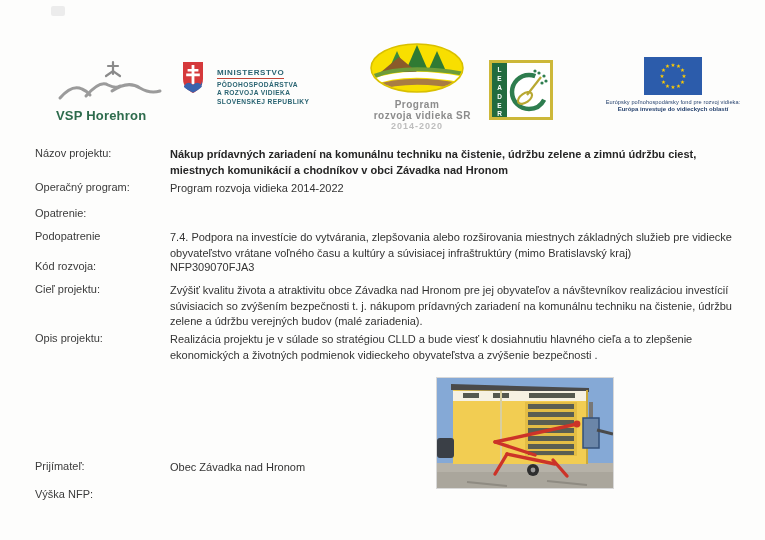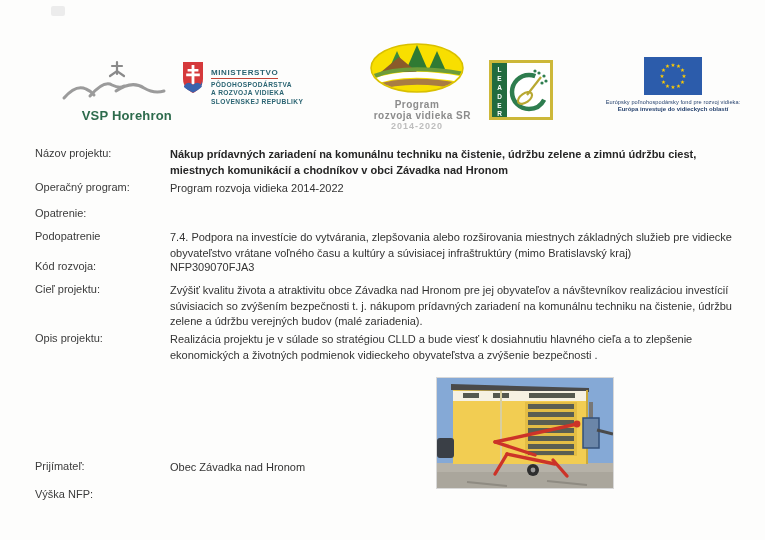--- a/index.html
+++ b/index.html
@@ -3,23 +3,23 @@
 <meta charset="utf-8">
 <style>
   html,body{margin:0;padding:0;background:#fff;}
   .page{
     position:relative;width:765px;height:540px;background:#fdfdfc;overflow:hidden;
     font-family:"Liberation Sans", sans-serif;color:#3a3a3a;
   }
   .smudge{position:absolute;left:51px;top:6px;width:14px;height:10px;background:#ececec;border-radius:2px;}
   
   .logo{position:absolute;}
-  .vsp{left:56px;top:58px;width:116px;text-align:right;}
+  .vsp{left:56px;top:58px;width:116px;text-align:left;}
   .vsp-name{font-weight:bold;font-size:13px;color:#2d6b4c;letter-spacing:.2px;margin-top:-2px;}
-  .ministry{left:181px;top:60px;display:flex;align-items:flex-start;gap:6px;width:132px;}
+  .ministry{left:181px;top:60px;display:flex;align-items:flex-start;gap:12px;width:132px;}
   .min-text{padding-top:1px;}
   .min-l1{font-size:8px;font-weight:bold;color:#2a6472;letter-spacing:.6px;border-bottom:1.5px solid #c24436;display:inline-block;padding-bottom:1px;margin-bottom:2px;}
   .min-l{font-size:6.6px;font-weight:bold;color:#2a6472;letter-spacing:.4px;line-height:8.4px;}
   .program{left:363px;top:42px;width:108px;text-align:center;}
   .prog-l1{font-size:10px;font-weight:bold;color:#8c8c8c;letter-spacing:.5px;line-height:11px;margin-top:1px;}
   .prog-l2{font-size:10px;font-weight:bold;color:#8c8c8c;letter-spacing:.5px;line-height:11px;text-align:right;}
   .prog-l3{font-size:9px;color:#bdbdbd;font-weight:bold;letter-spacing:1px;line-height:11px;}
   .leader{left:489px;top:60px;}
   .eu{left:580px;top:57px;width:186px;text-align:center;}
   .eu-flag{display:block;margin:0 auto;}

